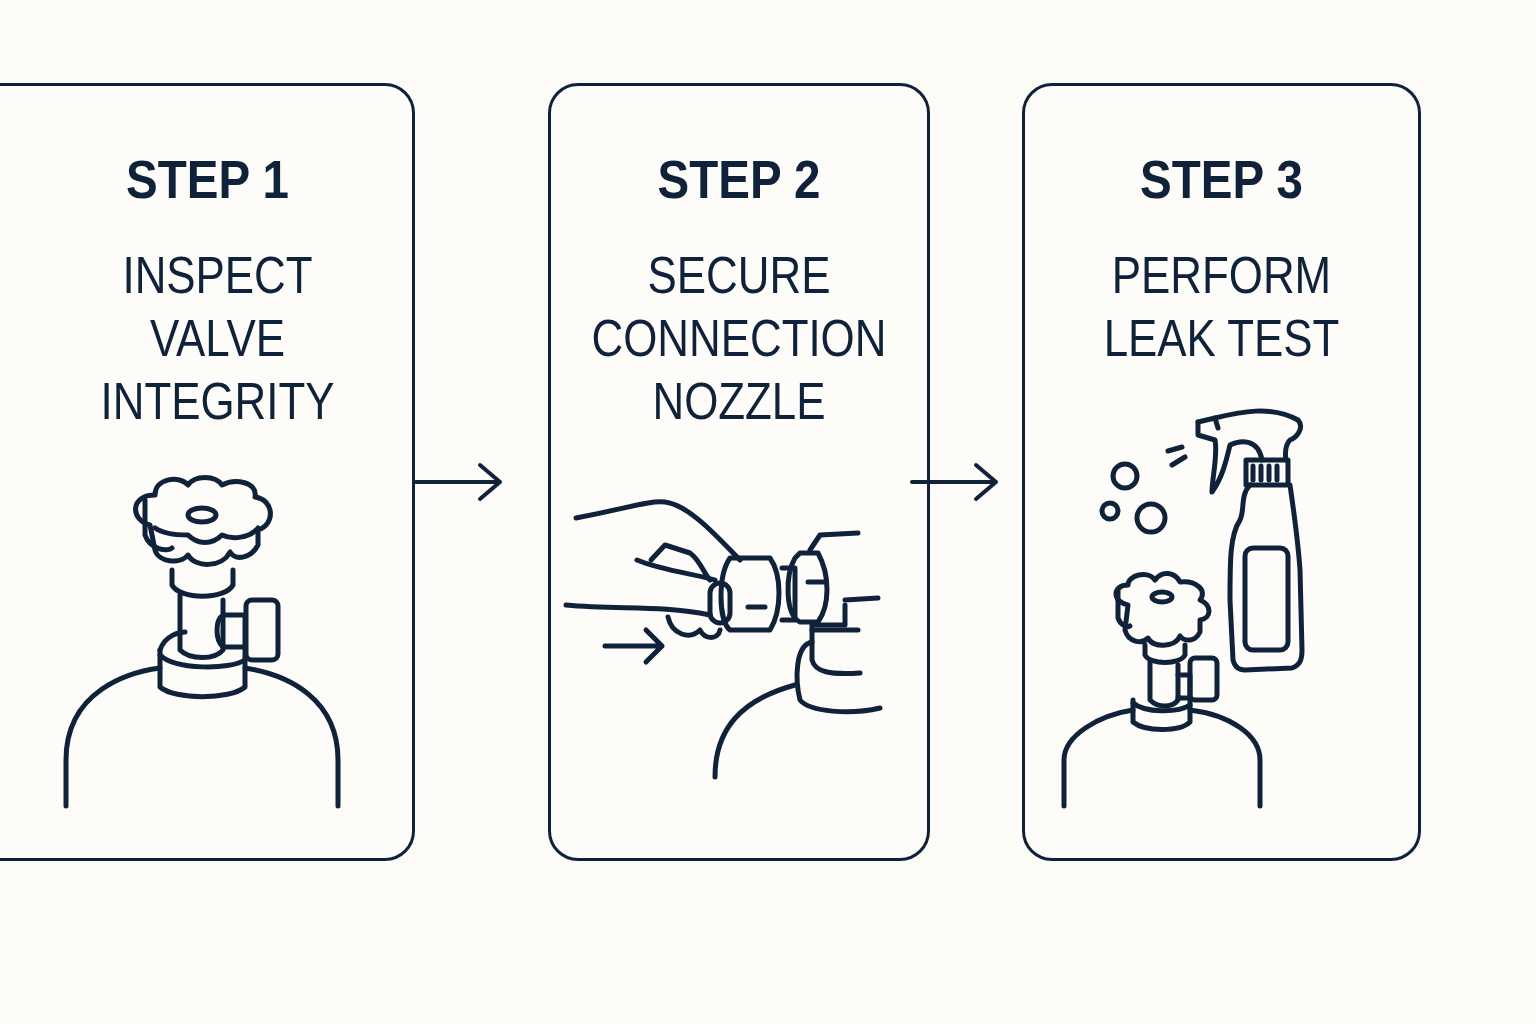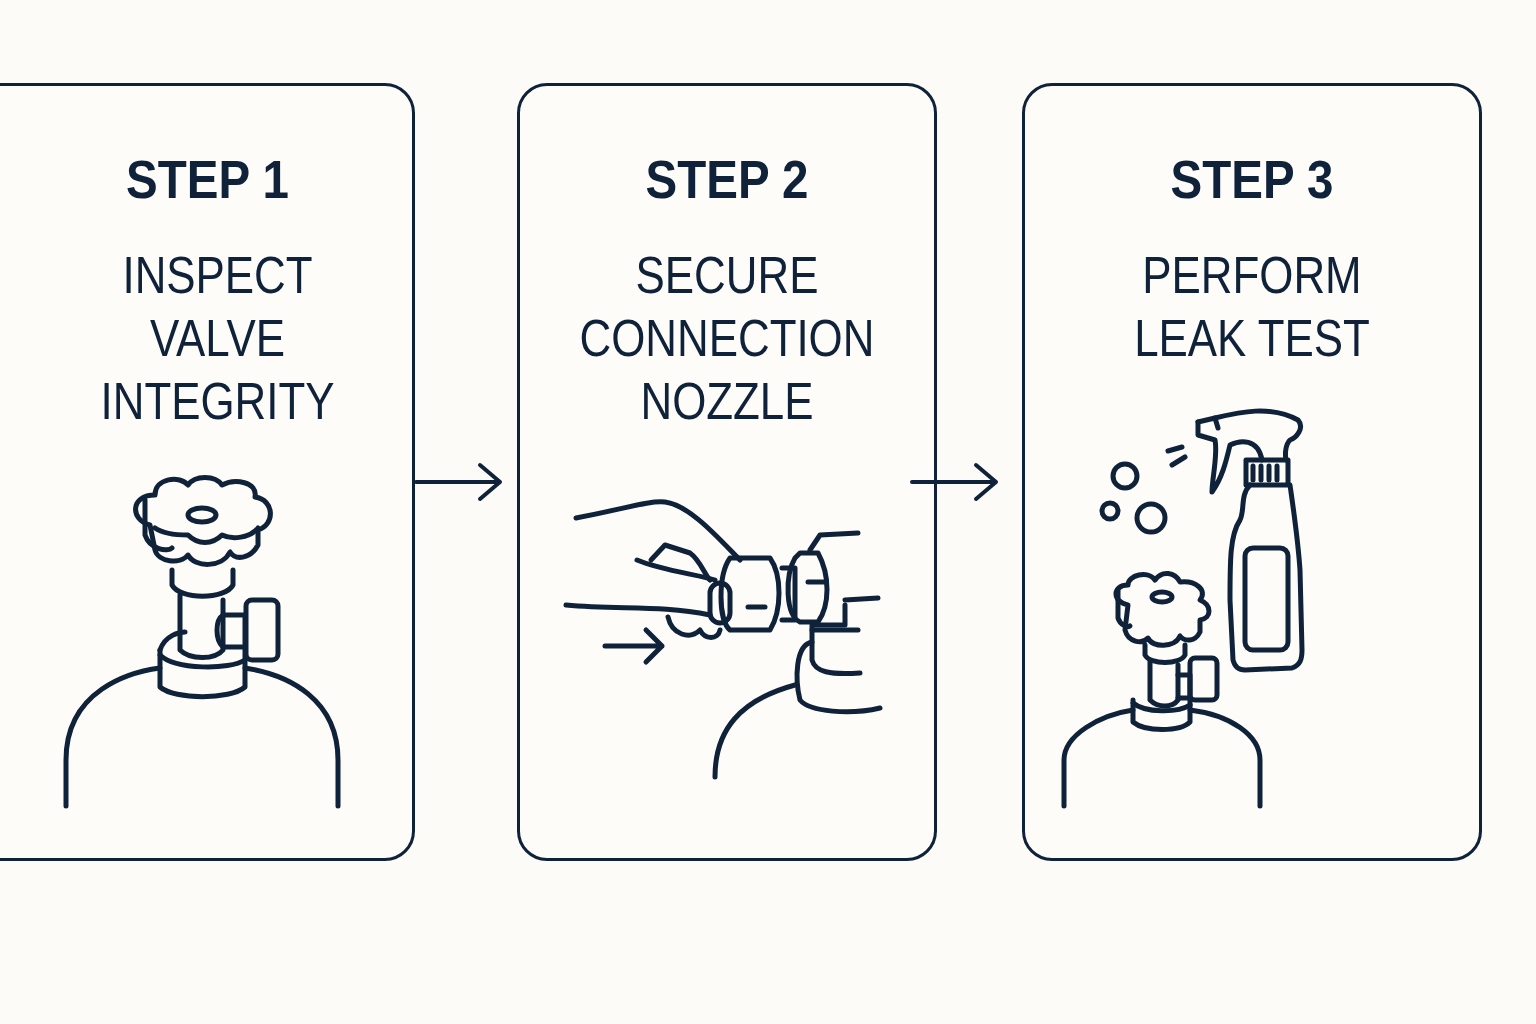--- a/index.html
+++ b/index.html
@@ -1,22 +1,22 @@
 <!DOCTYPE html>
 <html><head>
 <meta charset="utf-8">
 <style>
   html, body { margin:0; padding:0; }
   body { width:1536px; height:1024px; background:#fcfbf8; position:relative; overflow:hidden;
          font-family:"Liberation Sans", sans-serif; color:#0f223a; }
   .card { position:absolute; top:83px; height:778px; border:3px solid #0f223a; border-radius:30px;
           box-sizing:border-box; background:#fdfcf9; }
   #card1 { left:-40px; width:455px; }
-  #card2 { left:517px; width:420px; }
-  #card3 { left:1022px; width:460px; }
+  #card2 { left:548px; width:382px; }
+  #card3 { left:1022px; width:399px; }
   .step-title { position:absolute; left:0; right:0; top:62px; text-align:center; font-weight:bold;
                 font-size:54px; letter-spacing:0px; transform:scaleX(0.88); }
   .step-desc { position:absolute; left:-20px; right:-20px; top:158px; text-align:center; font-size:51px;
                line-height:63px; transform:scaleX(0.86); }
   #card1 .step-title, #card1 .step-desc { left:40px; }
   svg.ill { position:absolute; overflow:visible; }
   svg.ill * { fill:none; stroke:#0f223a; stroke-width:5; stroke-linecap:round; stroke-linejoin:round; }
   .arrow { position:absolute; top:462px; width:90px; height:40px; }
   .arrow svg * { fill:none; stroke:#0f223a; stroke-width:4; stroke-linecap:round; stroke-linejoin:round; }
 </style>

